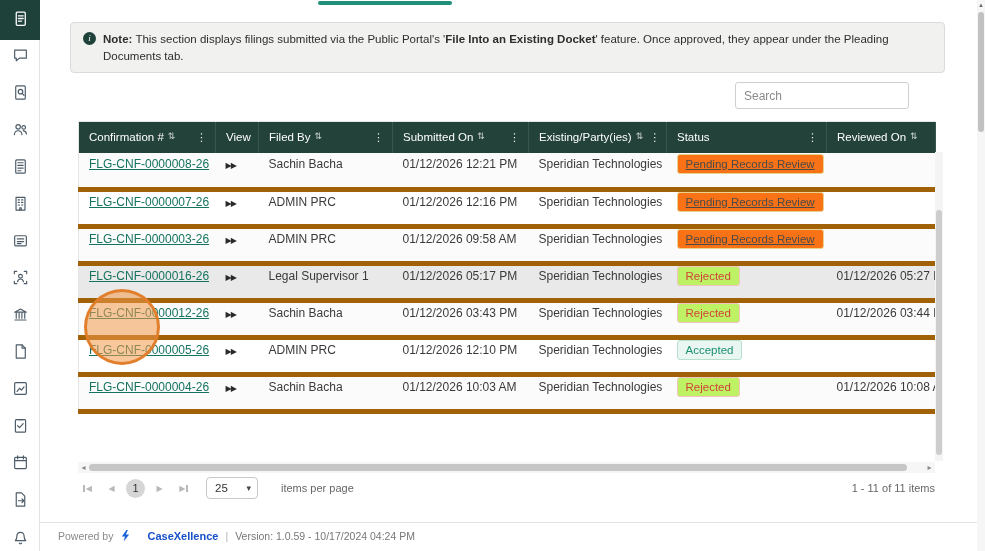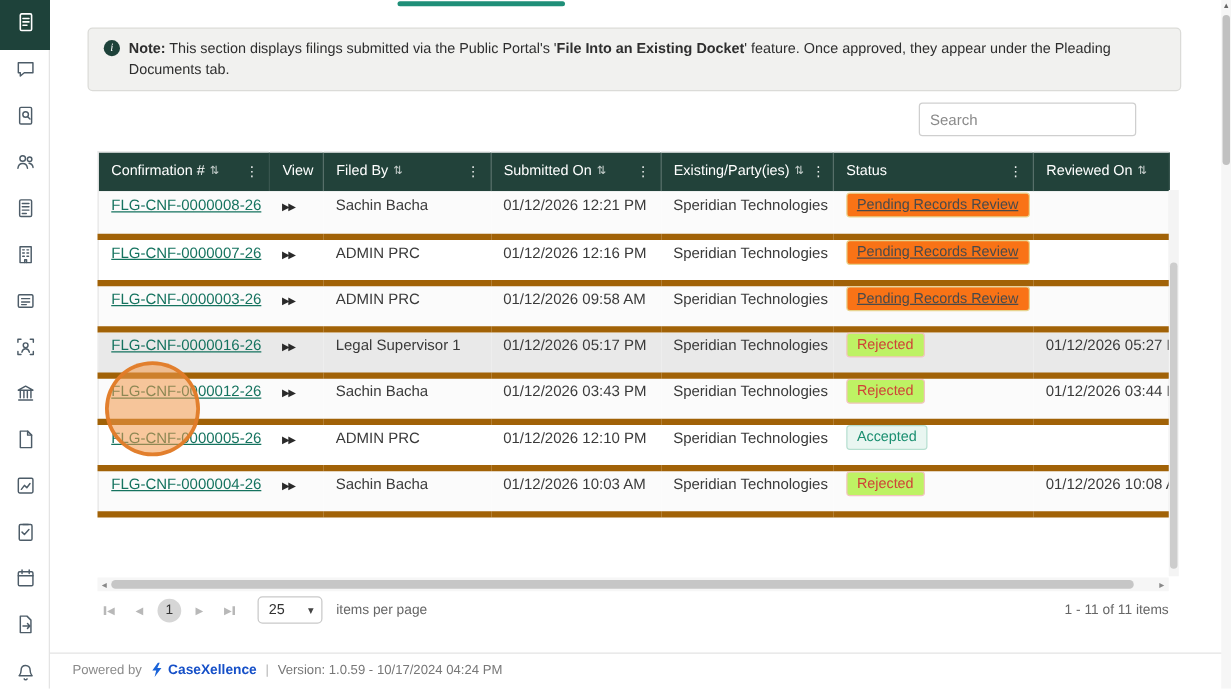--- a/index.html
+++ b/index.html
@@ -63,27 +63,27 @@
   .pager { position:absolute; left:38px; top:476px; width:857px; height:24px; display:flex; align-items:center; gap:5px;
            font-size:11px; color:#555; }
   .pbtn { width:19px; height:19px; border-radius:50%; display:flex; align-items:center; justify-content:center; gap:1px;
           color:#b8b8b8; font-size:8px; cursor:pointer; }
   .pbtn .bar { width:1.5px; height:7px; background:#b8b8b8; }
   .pcur { width:19px; height:19px; border-radius:50%; background:#d6d6d6; color:#333; display:flex; align-items:center;
           justify-content:center; font-size:11px; cursor:pointer; }
   .psize { margin-left:8px; width:52px; height:22px; border:1px solid #c9c9c9; border-radius:4px; background:#fff;
            display:flex; align-items:center; padding:0 6px 0 8px; font-size:11.5px; color:#333; cursor:pointer; }
   .psize .caret { margin-left:auto; font-size:9px; color:#444; }
-  .plabel { margin-left:6px; color:#666; }
+  .plabel { margin-left:18px; color:#666; }
   .prange { margin-left:auto; color:#666; }
 
   
   .footer { position:absolute; left:0; top:522px; width:945px; height:27px; border-top:1px solid #e3e3e3;
             display:flex; align-items:center; gap:7px; padding-left:18px; font-size:10.5px; color:#8a8a8a; }
-  .brand { display:flex; align-items:center; gap:3px; color:#1650c8; font-weight:700; font-size:11px; cursor:pointer; }
+  .brand { display:flex; align-items:center; gap:16px; color:#1650c8; font-weight:700; font-size:11px; cursor:pointer; }
   .fdiv { color:#b5b5b5; }
   .fversion { color:#777; }
 
   
   .pagebar { position:absolute; right:0; top:0; width:8px; height:551px; background:#f6f6f6; z-index:6; }
   .pagebar .up { font-size:6px; color:#666; text-align:center; line-height:10px; }
   .pagethumb { position:absolute; left:1px; top:12px; width:6px; height:120px; background:#c1c1c1; border-radius:3px; cursor:grab; }
   .click-ind { position:absolute; left:84px; top:289px; width:76px; height:76px; border-radius:50%;
                background:rgba(243,153,74,0.55); border:3px solid rgba(224,123,39,0.95); z-index:40; pointer-events:none; }
 </style>

